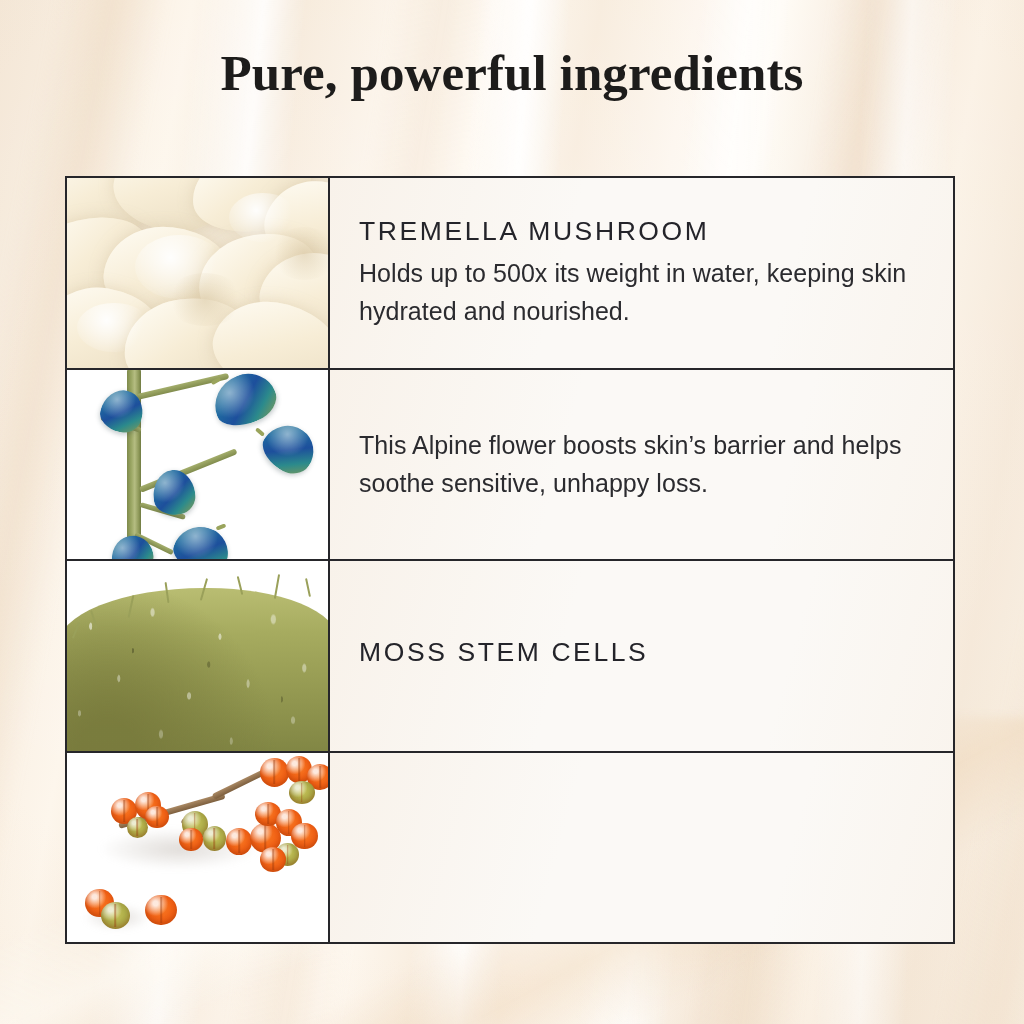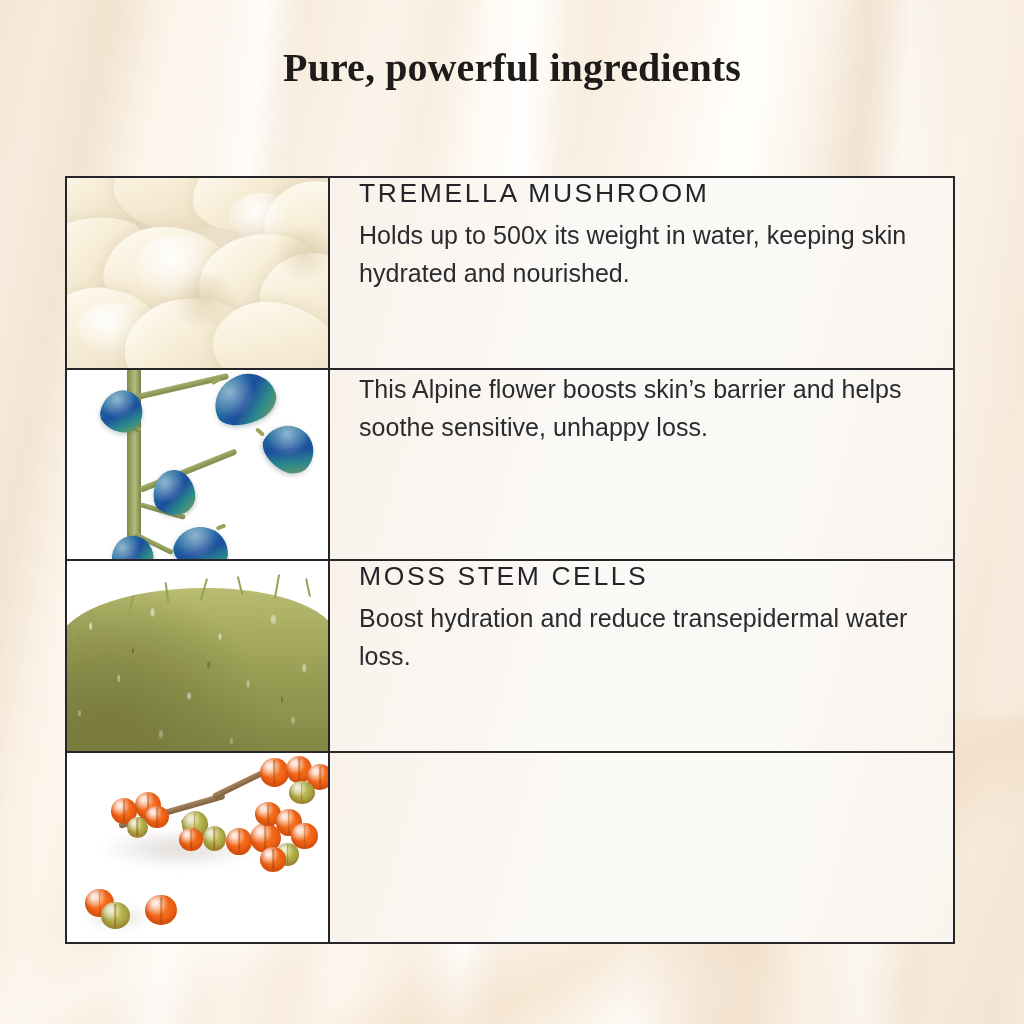--- a/index.html
+++ b/index.html
@@ -62,21 +62,21 @@
     position:absolute; inset:0;
     background: radial-gradient(120% 95% at 50% 42%, rgba(255,255,255,.28) 0%, rgba(255,255,255,0) 55%, rgba(232,208,180,.25) 100%);
   }
 
   
   .page-title {
     position:absolute; z-index:3;
     left:0; right:0; top:48px;
     text-align:center;
     font-family:"Liberation Serif", serif;
-    font-size:40px;
+    font-size:51px;
     line-height:1;
     color:#1d1c1b;
     letter-spacing:.1px;
   }
 
   
   .ingredients-table {
     position:absolute; z-index:2;
     left:65px; top:176px;
     width:890px; height:768px;
@@ -95,21 +95,21 @@
   .ing-media {
     width:263px; flex:0 0 263px;
     border-right:2px solid #26262a;
     position:relative; overflow:hidden;
     background:#ffffff;
   }
   .ing-body {
     flex:1 1 auto;
     background:#fbf9f6;
     padding:0 26px 0 29px;
-    display:flex; flex-direction:column; justify-content:flex-start;
+    display:flex; flex-direction:column; justify-content:center;
     position:relative;
   }
   .ing-body::after{
     content:""; position:absolute; inset:0; pointer-events:none;
     background:linear-gradient(105deg, rgba(246,236,224,.55) 0%, rgba(255,255,255,0) 38%, rgba(255,255,255,0) 72%, rgba(247,238,227,.45) 100%);
   }
   .ing-name {
     position:relative; z-index:1;
     font-size:26.5px;
     color:#24242a;
@@ -302,21 +302,20 @@
       <div class="moss-sprig" style="left:24%;top:18%;height:12%;transform:rotate(12deg);"></div>
       <div class="moss-sprig" style="left:38%;top:11%;height:11%;transform:rotate(-8deg);"></div>
       <div class="moss-sprig" style="left:52%;top:9%;height:12%;transform:rotate(16deg);"></div>
       <div class="moss-sprig" style="left:66%;top:8%;height:10%;transform:rotate(-14deg);"></div>
       <div class="moss-sprig" style="left:80%;top:7%;height:13%;transform:rotate(10deg);"></div>
       <div class="moss-sprig" style="left:92%;top:9%;height:10%;transform:rotate(-12deg);"></div>
       <div class="moss-sprig" style="left:3%;top:32%;height:9%;transform:rotate(22deg);"></div>
     </div>
     <div class="ing-body">
       <div class="ing-name">MOSS STEM CELLS</div>
-      <div class="ing-desc">Boost hydration and reduce transepidermal water loss.</div>
     </div>
   </div>
 
   <div class="ing-row">
     <div class="ing-media img-cloudberry">
       <div class="cb-shadow" style="left:12%;top:40%;width:62%;height:22%;"></div>
       <div class="cb-shadow" style="left:6%;top:80%;width:26%;height:14%;"></div>
       <div class="cb-branch" style="left:20%;top:37%;width:42%;transform:rotate(-16deg);"></div>
       <div class="cb-branch" style="left:56%;top:22%;width:30%;transform:rotate(-26deg);"></div>
       <div class="cb-branch" style="left:44%;top:34%;width:14%;transform:rotate(34deg);"></div>

